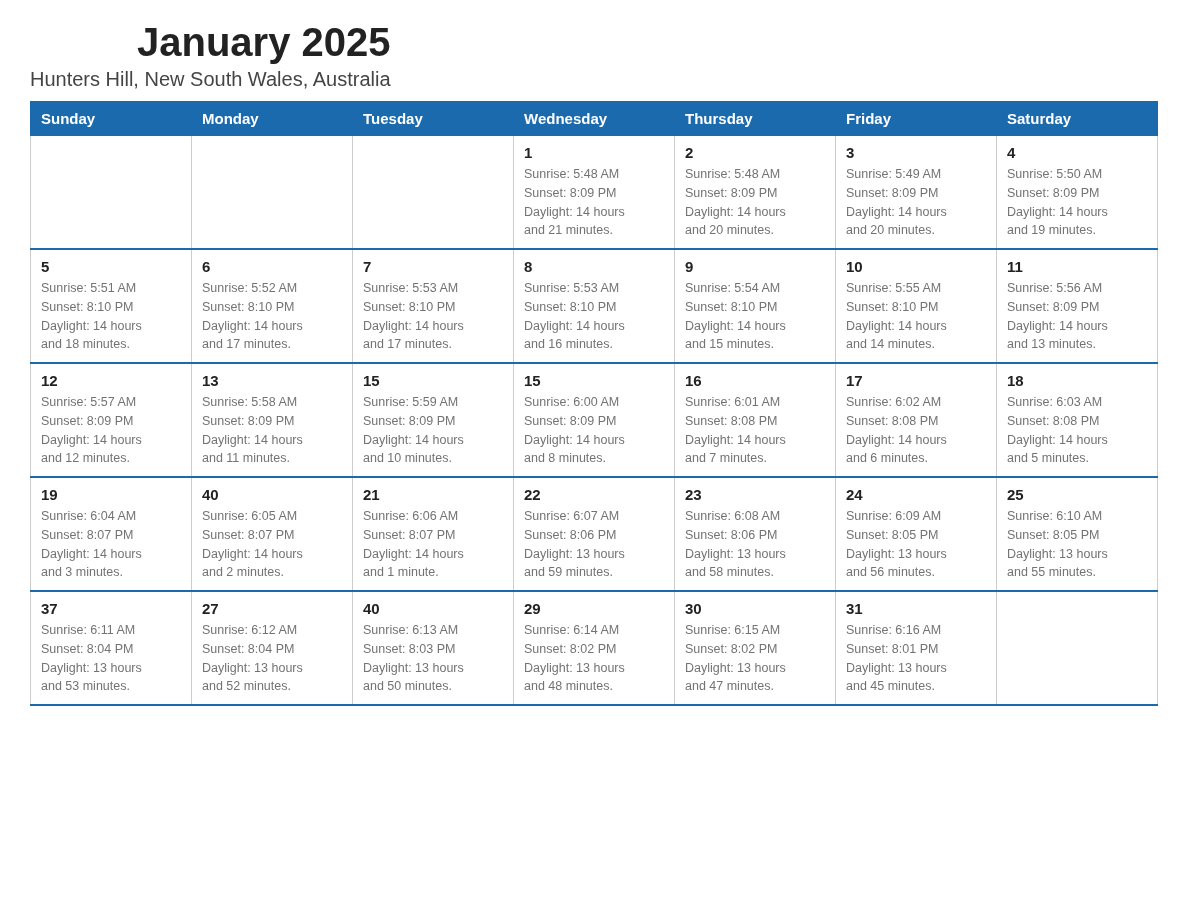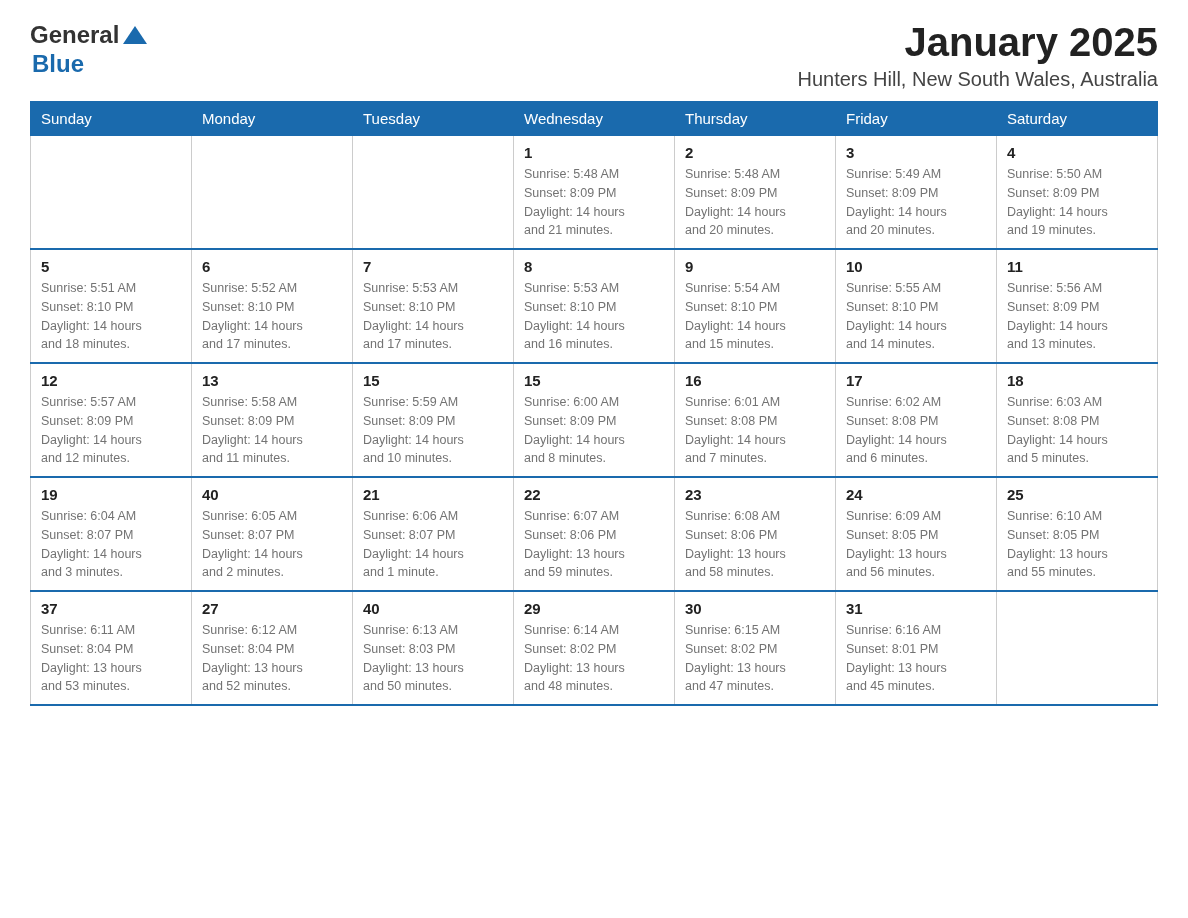--- a/index.html
+++ b/index.html
@@ -32,21 +32,21 @@
     }
     .calendar {
       width: 100%;
       border-collapse: collapse;
       margin-top: 10px;
     }
     .calendar thead tr th {
       background-color: #1a6aad;
       color: #fff;
       font-size: 15px;
-      font-weight: normal;
+      font-weight: bold;
       padding: 8px 10px;
       text-align: left;
       border: 1px solid #1a6aad;
     }
     .calendar tbody tr td {
       border: 1px solid #ccc;
       vertical-align: top;
       padding: 8px 10px;
       width: 14.28%;
       min-height: 100px;
@@ -77,31 +77,20 @@
     }
     .logo-row {
       display: flex;
       align-items: center;
     }
   </style>
 </head>
 <body>
 
 <div class="header">
-  <div class="logo-area">
-    <div class="logo-row">
-      <span style="font-size:24px;font-weight:bold;color:#333;">General</span>
-      <svg width="28" height="28" viewBox="0 0 28 28" style="margin-left:2px;margin-top:2px;">
-        <polygon points="14,4 26,22 2,22" fill="#1a6aad"></polygon>
-      </svg>
-    </div>
-    <div>
-      <span style="font-size:24px;font-weight:bold;color:#1a6aad;margin-left:2px;">Blue</span>
-    </div>
-  </div>
   <div class="title-section">
     <div class="month-title">January 2025</div>
     <div class="location-title">Hunters Hill, New South Wales, Australia</div>
   </div>
 </div>
 
 <table class="calendar">
   <thead>
     <tr>
     <th>Sunday</th>

